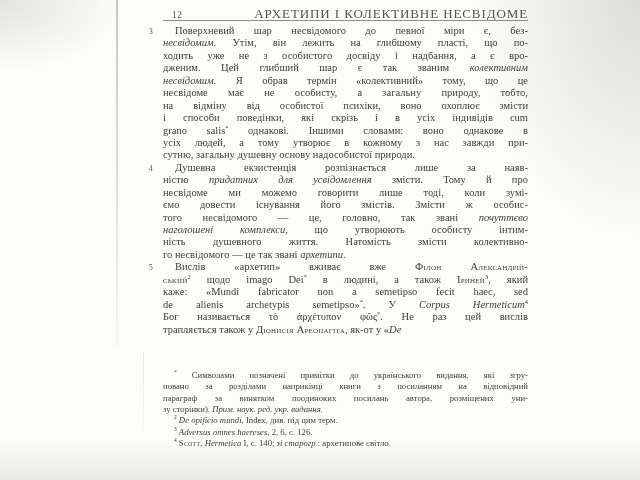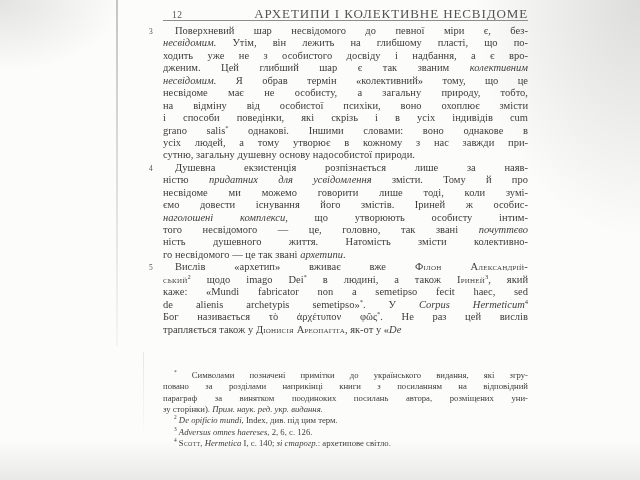--- a/index.html
+++ b/index.html
@@ -72,23 +72,23 @@
         <div class="line"><span>і способи поведінки, які скрізь і в усіх індивідів cum</span></div>
         <div class="line"><span>grano salis</span><span class="sup">*</span><span> однакові. Іншими словами: воно однакове в</span></div>
         <div class="line"><span>усіх людей, а тому утворює в кожному з нас завжди при-</span></div>
         <div class="line last"><span>сутню, загальну душевну основу надособистої природи.</span></div>
       </div>
       <div class="para">
         <span class="pnum">4</span>
         <div class="line first"><span>Душевна екзистенція розпізнається лише за наяв-</span></div>
         <div class="line"><span>ністю </span><span class="i">придатних для усвідомлення</span><span> змісти. Тому й про</span></div>
         <div class="line"><span>несвідоме ми можемо говорити лише тоді, коли зумі-</span></div>
-        <div class="line"><span>ємо довести існування його змістів. Іриней ж особис-</span></div>
+        <div class="line"><span>ємо довести існування його змістів. Змісти ж особис-</span></div>
+        <div class="line"><span>того несвідомого — це, головно, так звані </span><span class="i">почуттєво</span></div>
         <div class="line"><span class="i">наголошені комплекси</span><span>, що утворюють особисту інтим-</span></div>
-        <div class="line"><span>того несвідомого — це, головно, так звані </span><span class="i">почуттєво</span></div>
         <div class="line"><span>ність душевного життя. Натомість змісти колективно-</span></div>
         <div class="line last"><span>го несвідомого — це так звані </span><span class="i">архетипи</span><span>.</span></div>
       </div>
       <div class="para">
         <span class="pnum">5</span>
         <div class="line first"><span>Вислів «архетип» вживає вже </span><span class="sc">Філон Александрій-</span></div>
         <div class="line"><span class="sc">ський</span><span class="sup">2</span><span> щодо imago Dei</span><span class="sup">*</span><span> в людині, а також </span><span class="sc">Іриней</span><span class="sup">3</span><span>, який</span></div>
         <div class="line"><span>каже: «Mundi fabricator non a semetipso fecit haec, sed</span></div>
         <div class="line"><span>de alienis archetypis semetipso»</span><span class="sup">*</span><span>. У </span><span class="i">Corpus Hermeticum</span><span class="sup">4</span></div>
         <div class="line"><span>Бог називається τὸ ἀρχέτυπον φῶς</span><span class="sup">*</span><span>. Не раз цей вислів</span></div>

